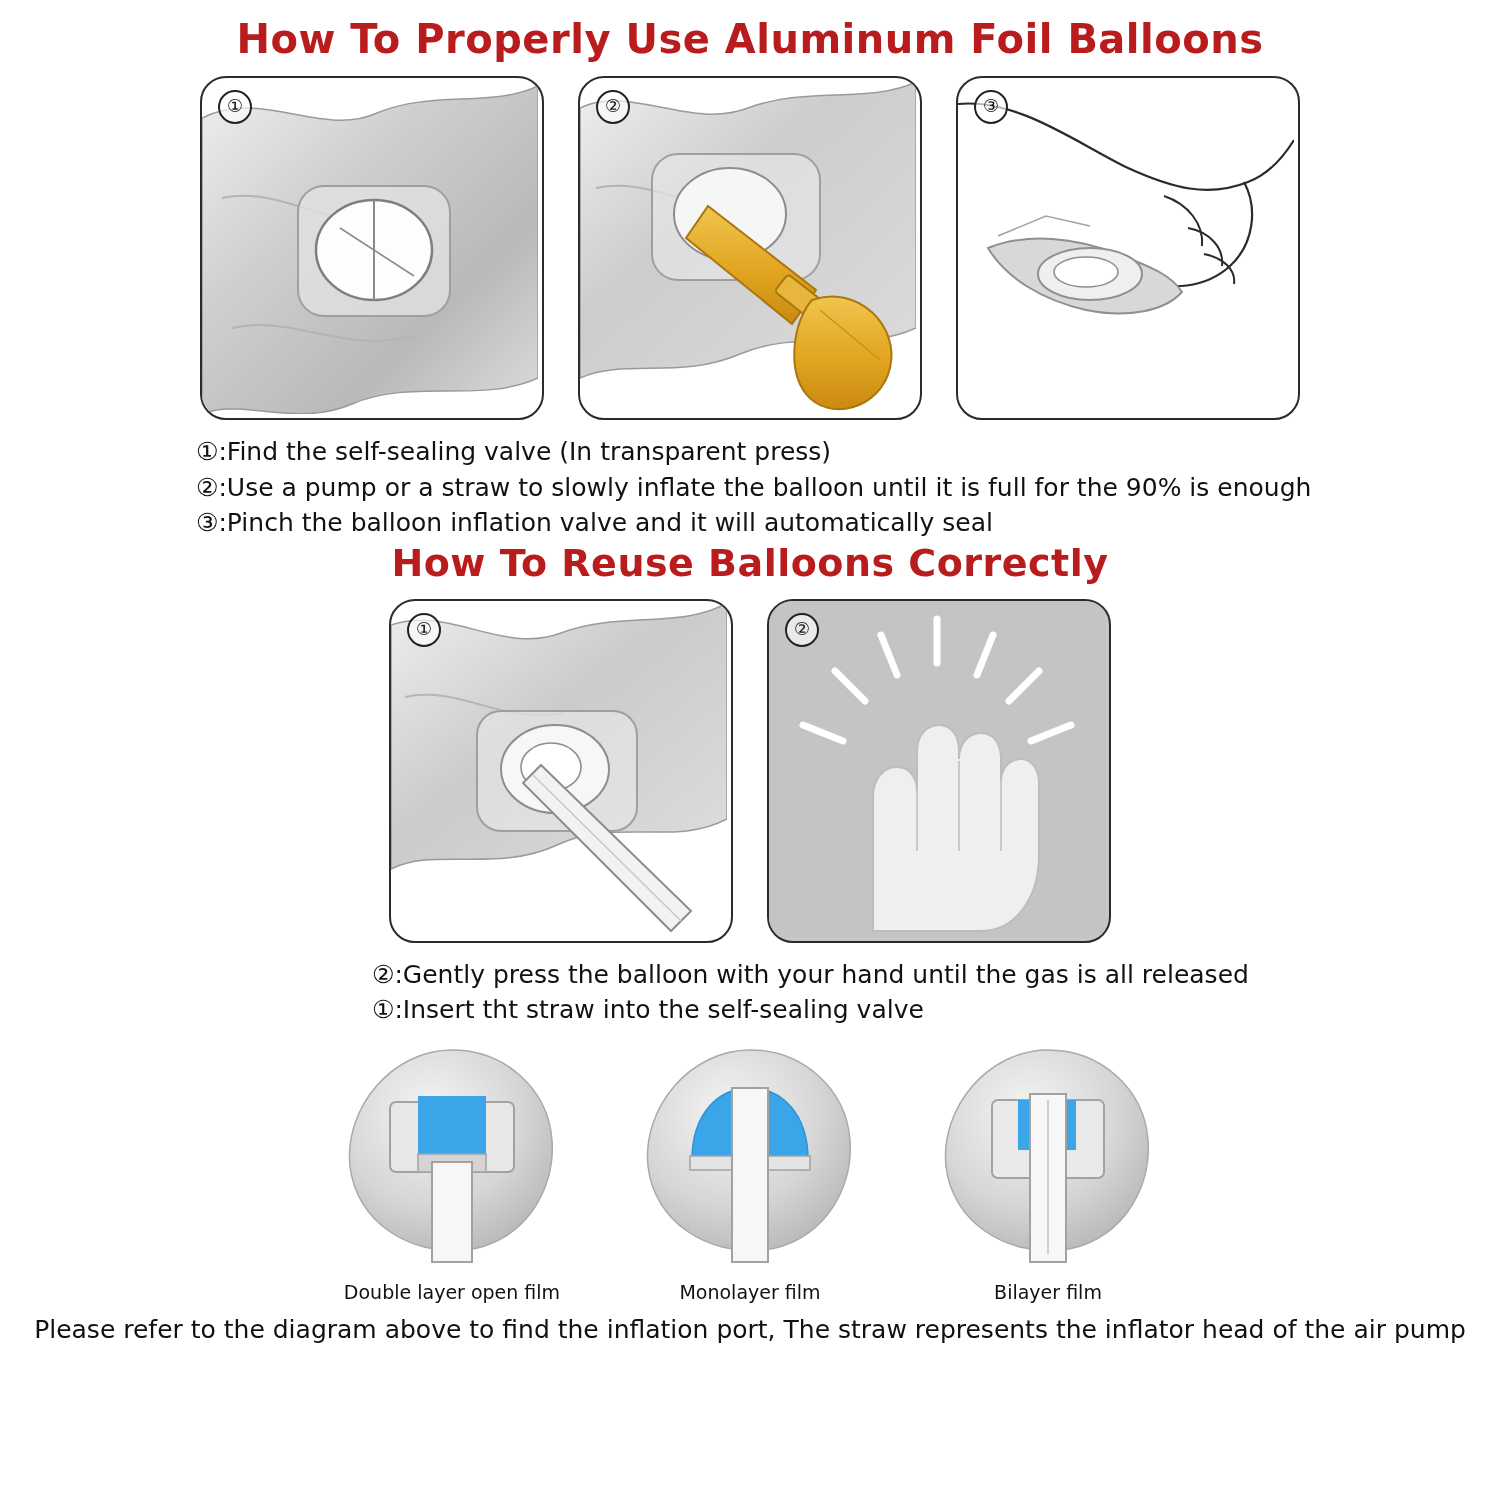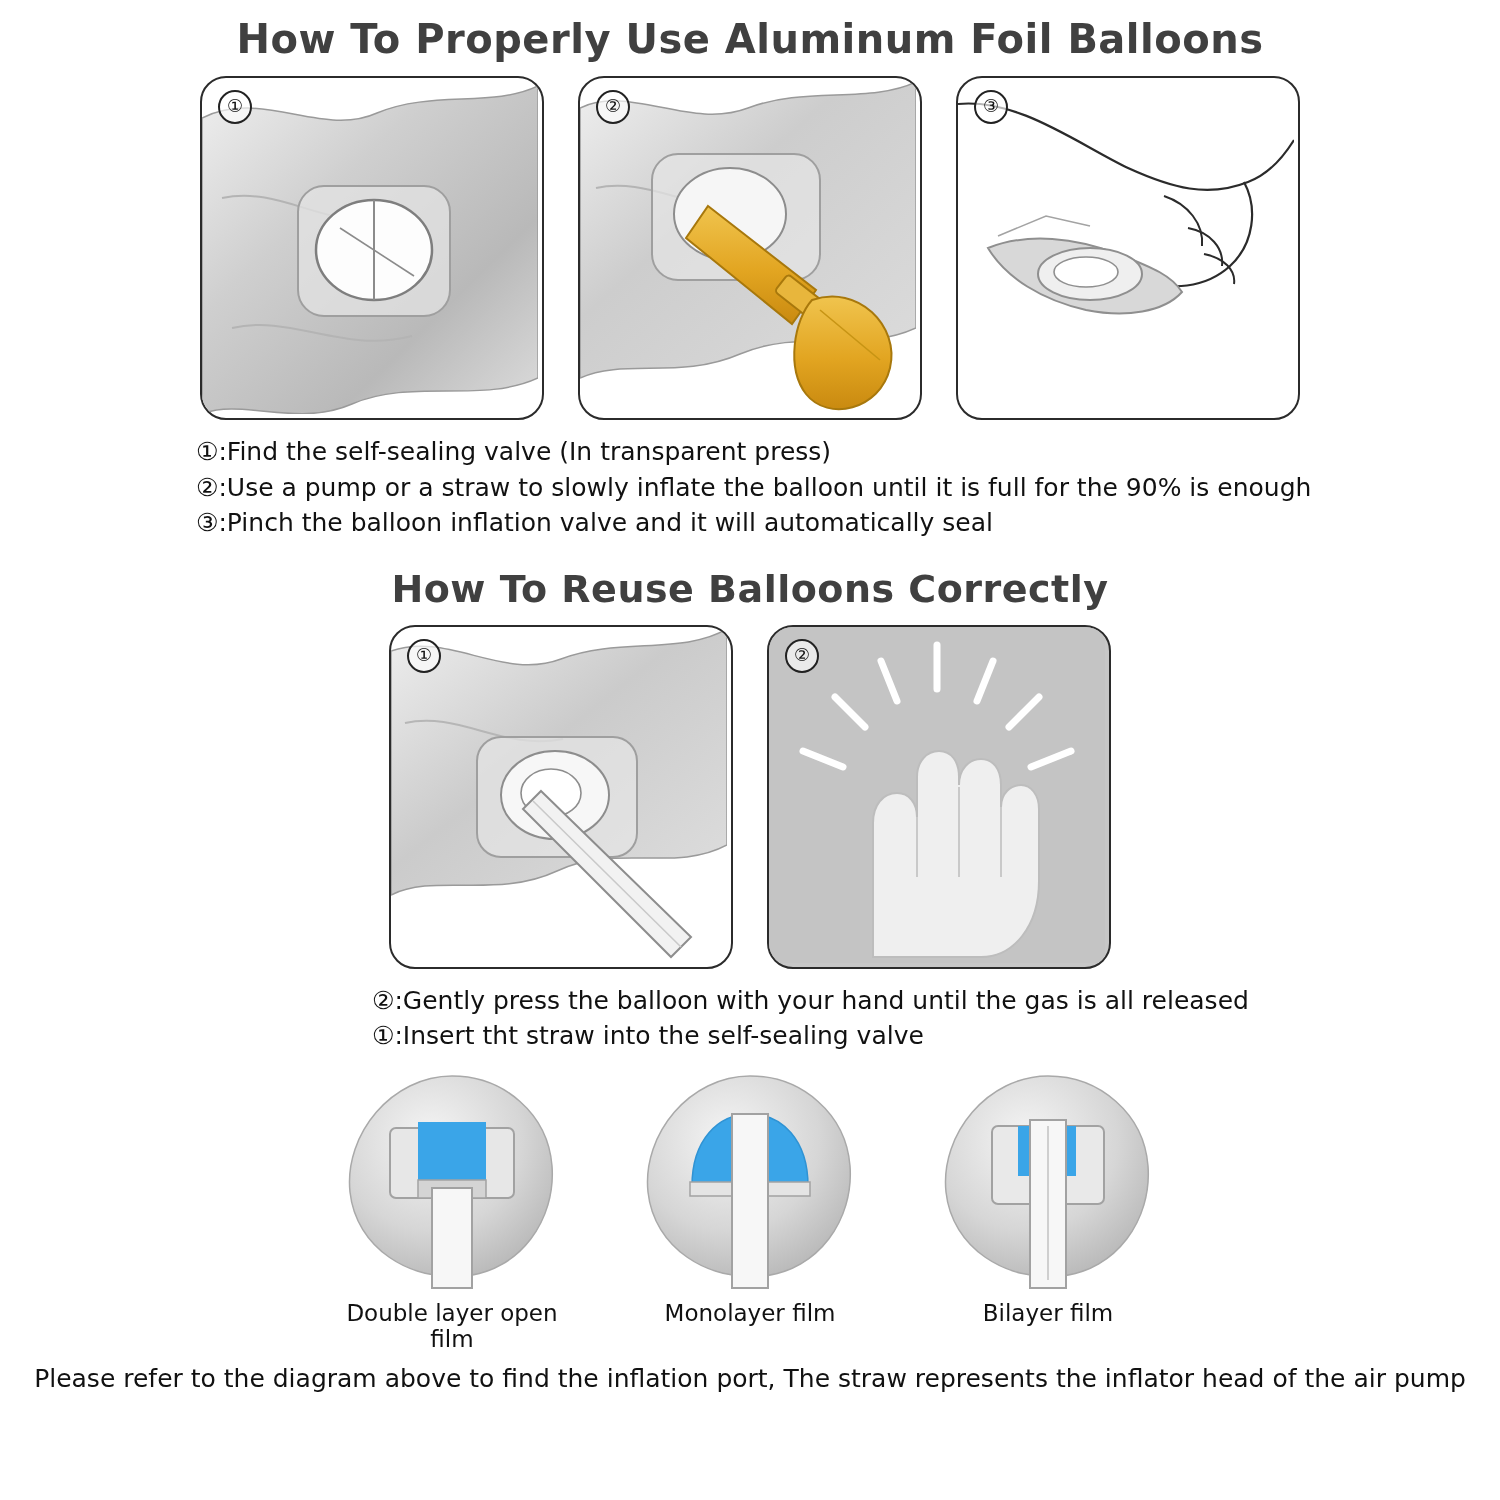--- a/index.html
+++ b/index.html
@@ -19,25 +19,25 @@
     width: 1500px;
     height: 1500px;
     position: relative;
   }
 
   
   .heading {
     text-align: center;
     font-family: "DejaVu Sans", sans-serif;
     font-weight: bold;
-    color: #404040;
+    color: #b91c1c;
     letter-spacing: 0.5px;
   }
   #h1 { font-size: 40px; margin-top: 16px; }
-  #h2 { font-size: 38px; margin-top: 26px; }
+  #h2 { font-size: 38px; }
   #h3 { font-size: 38px; margin-top: 22px; }
 
   
   .panel-row {
     display: flex;
     justify-content: center;
     align-items: flex-start;
     gap: 34px;
     margin-top: 14px;
   }
@@ -83,23 +83,23 @@
     justify-content: center;
     gap: 62px;
     margin-top: 16px;
   }
   .port {
     width: 236px;
     text-align: center;
   }
   .port-label {
     font-family: "DejaVu Sans", sans-serif;
-    font-size: 23px;
-    color: #111;
-    margin-top: 6px;
+    font-size: 19px;
+    color: #111;
+    margin-top: 13px;
   }
   .footnote {
     text-align: center;
     font-family: "DejaVu Sans", sans-serif;
     font-size: 25px;
     color: #111;
     margin-top: 12px;
   }
 </style>
 </head>

